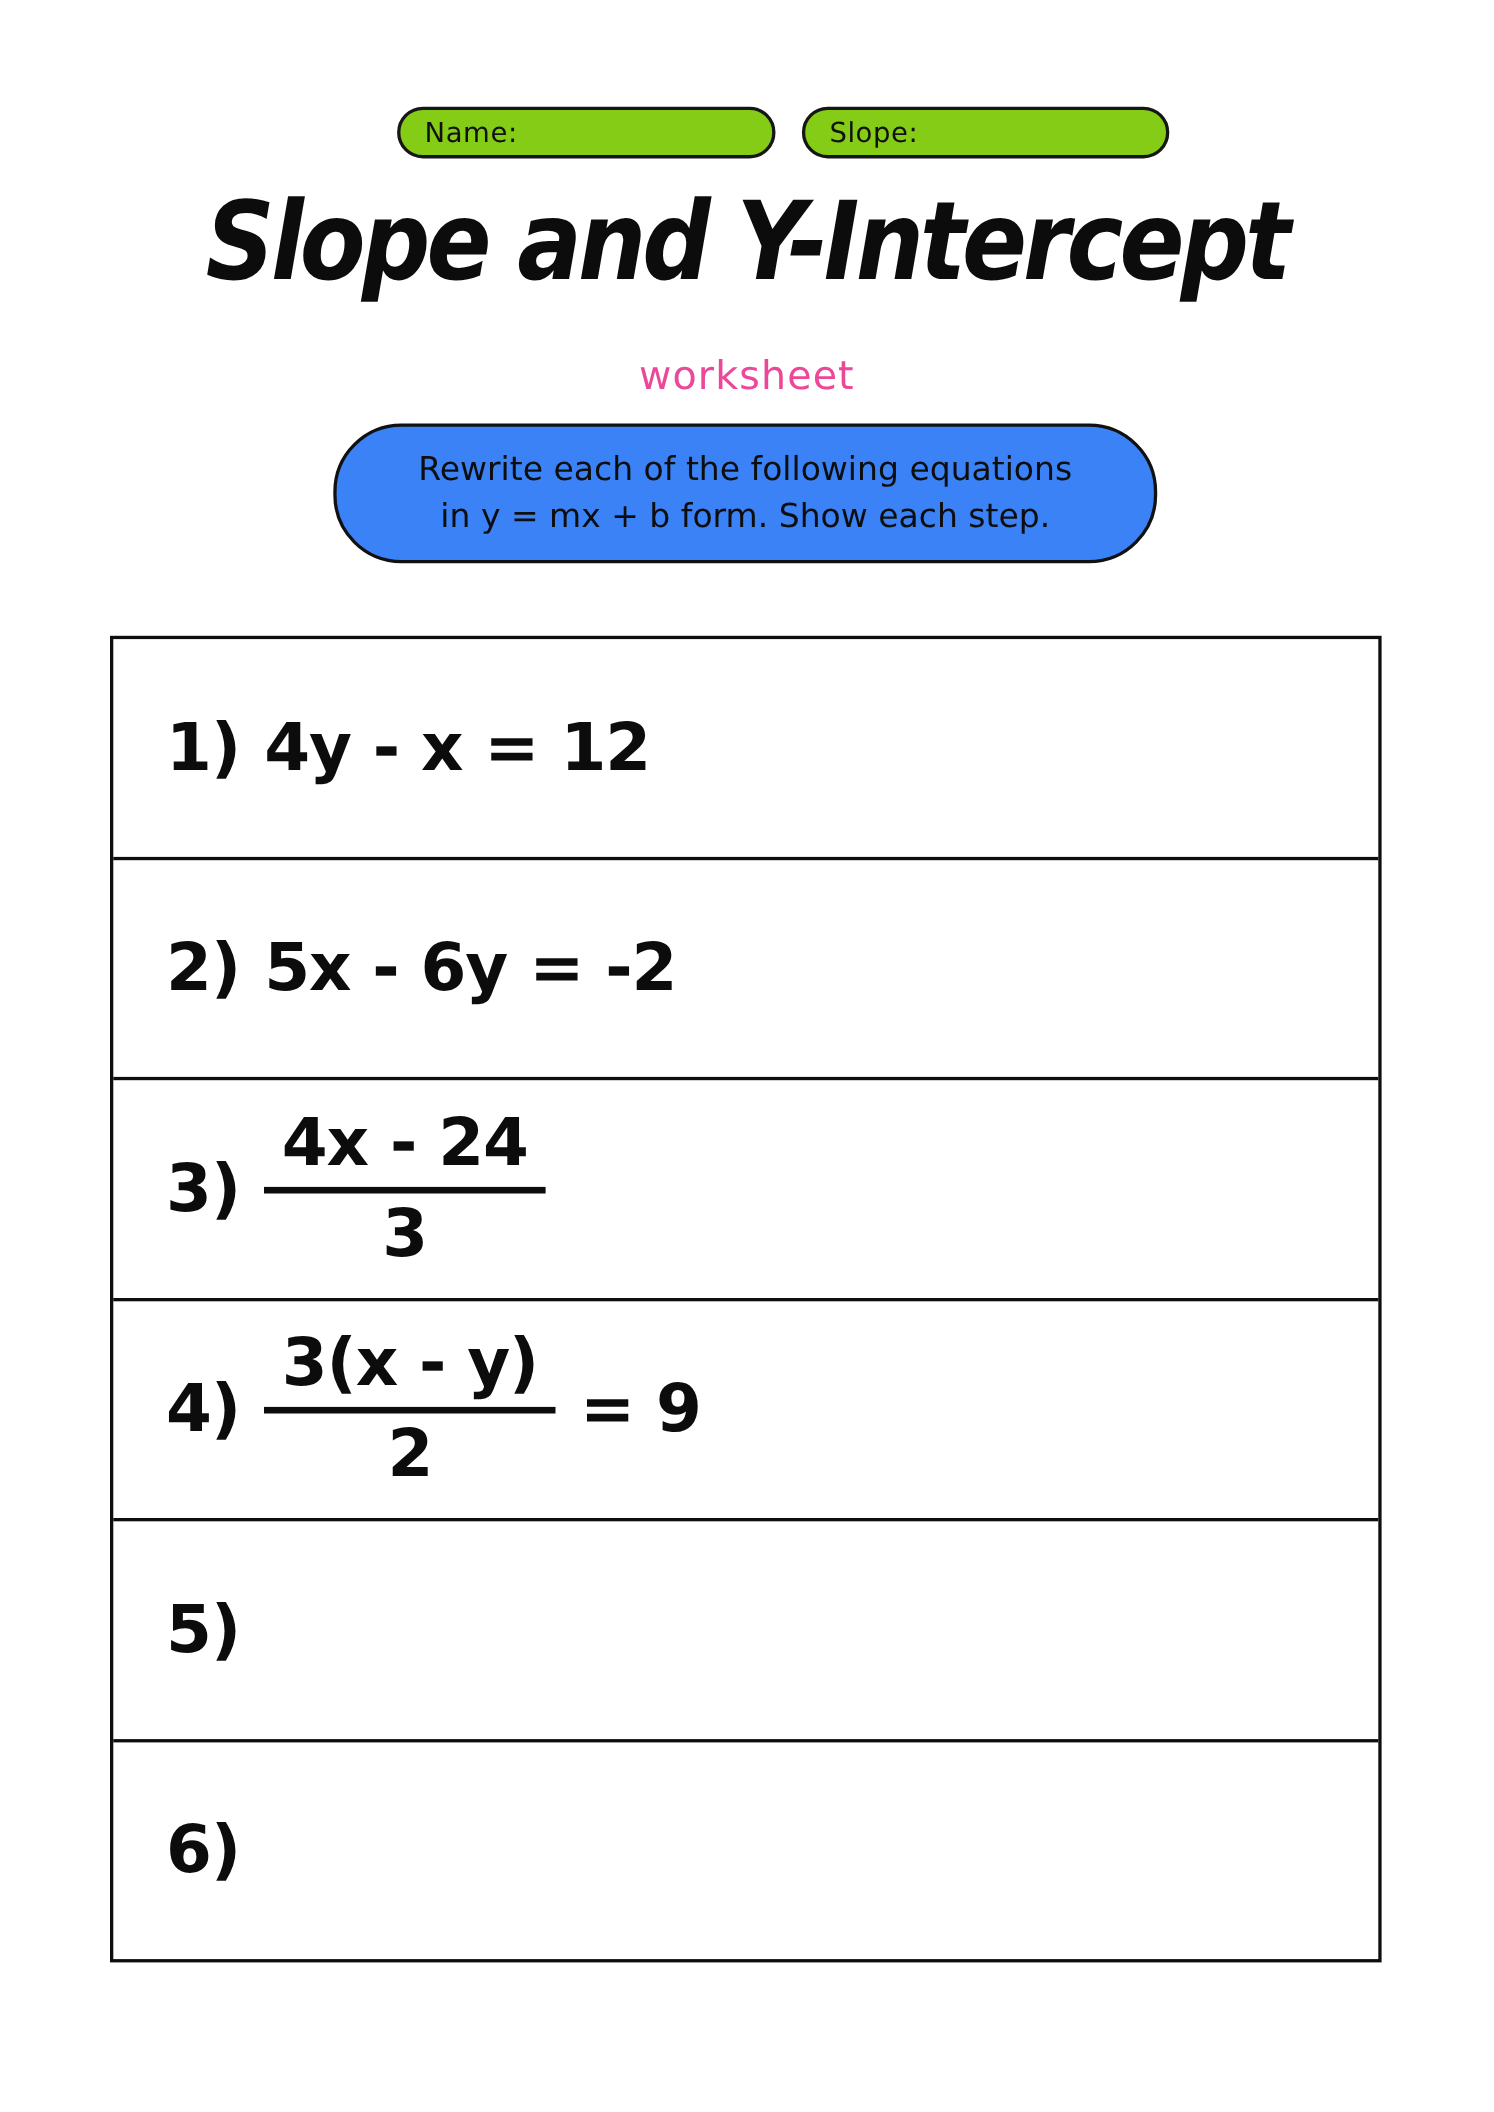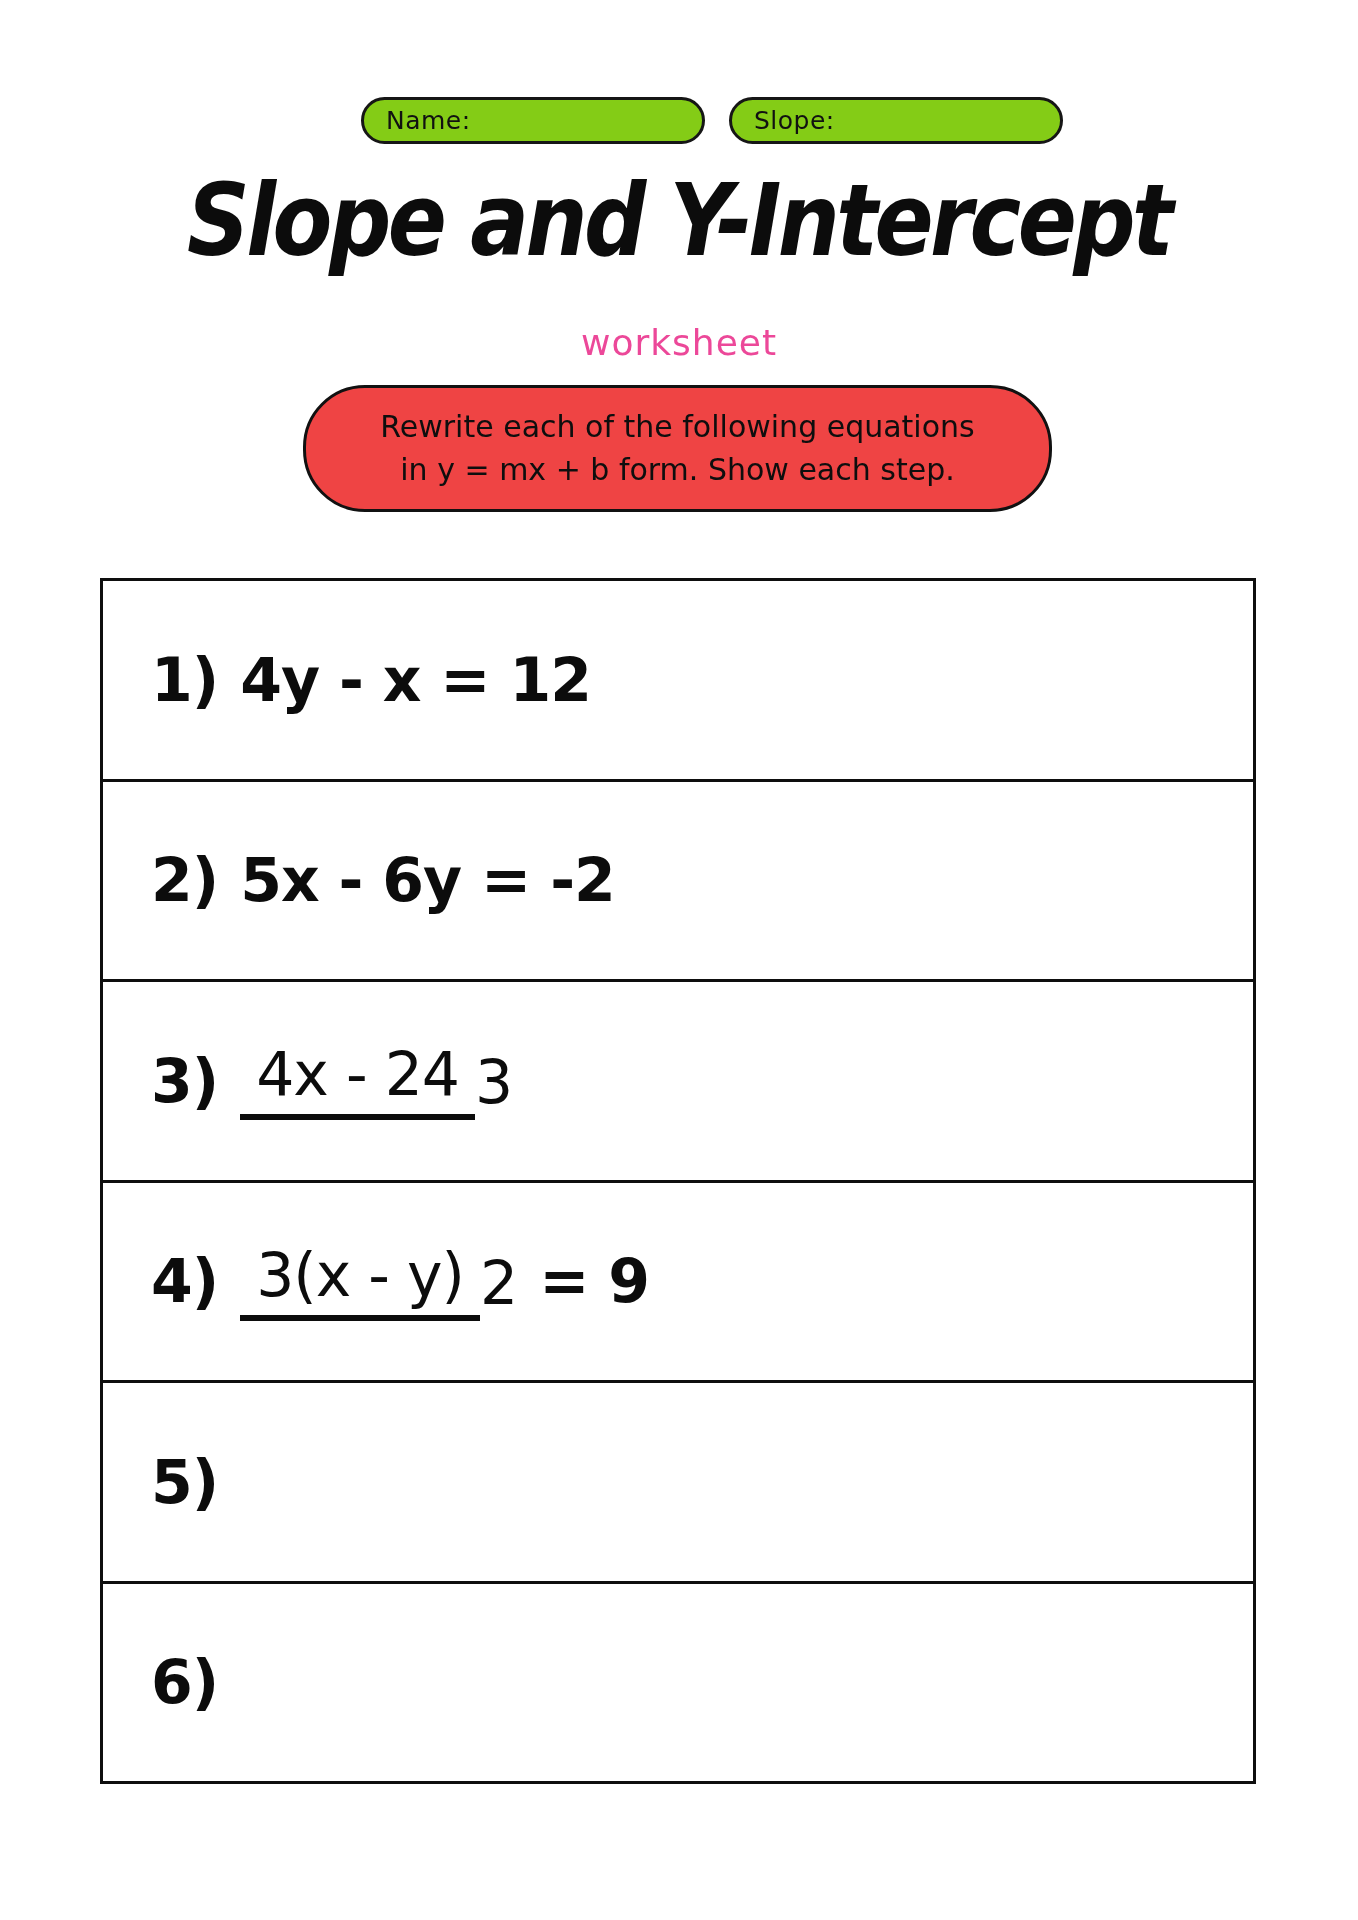--- a/index.html
+++ b/index.html
@@ -62,21 +62,21 @@
 
   
   .instructions {
     position: absolute;
     left: 303px;
     top: 385px;
     width: 749px;
     height: 127px;
     border: 3.5px solid #111111;
     border-radius: 62px;
-    background: #ef4444;
+    background: #3b82f6;
     display: flex;
     flex-direction: column;
     justify-content: center;
     align-items: center;
     text-align: center;
     font-size: 30px;
     line-height: 1.42;
     color: #0e0e0e;
   }
 
@@ -102,24 +102,24 @@
     font-size: 60px;
     font-weight: bold;
     letter-spacing: -1px;
     color: #0c0c0c;
     white-space: nowrap;
   }
   .problem-row:last-child { border-bottom: none; }
 
   .frac {
     display: inline-flex;
-    flex-direction: row;
+    flex-direction: column;
     align-items: center;
     line-height: 1.12;
-    font-weight: normal;
+    font-weight: bold;
   }
   .frac-num {
     padding: 0 16px 6px 16px;
     border-bottom: 6px solid #0c0c0c;
   }
   .frac-den { padding-top: 4px; }
 </style>
 </head>
 <body>
 

